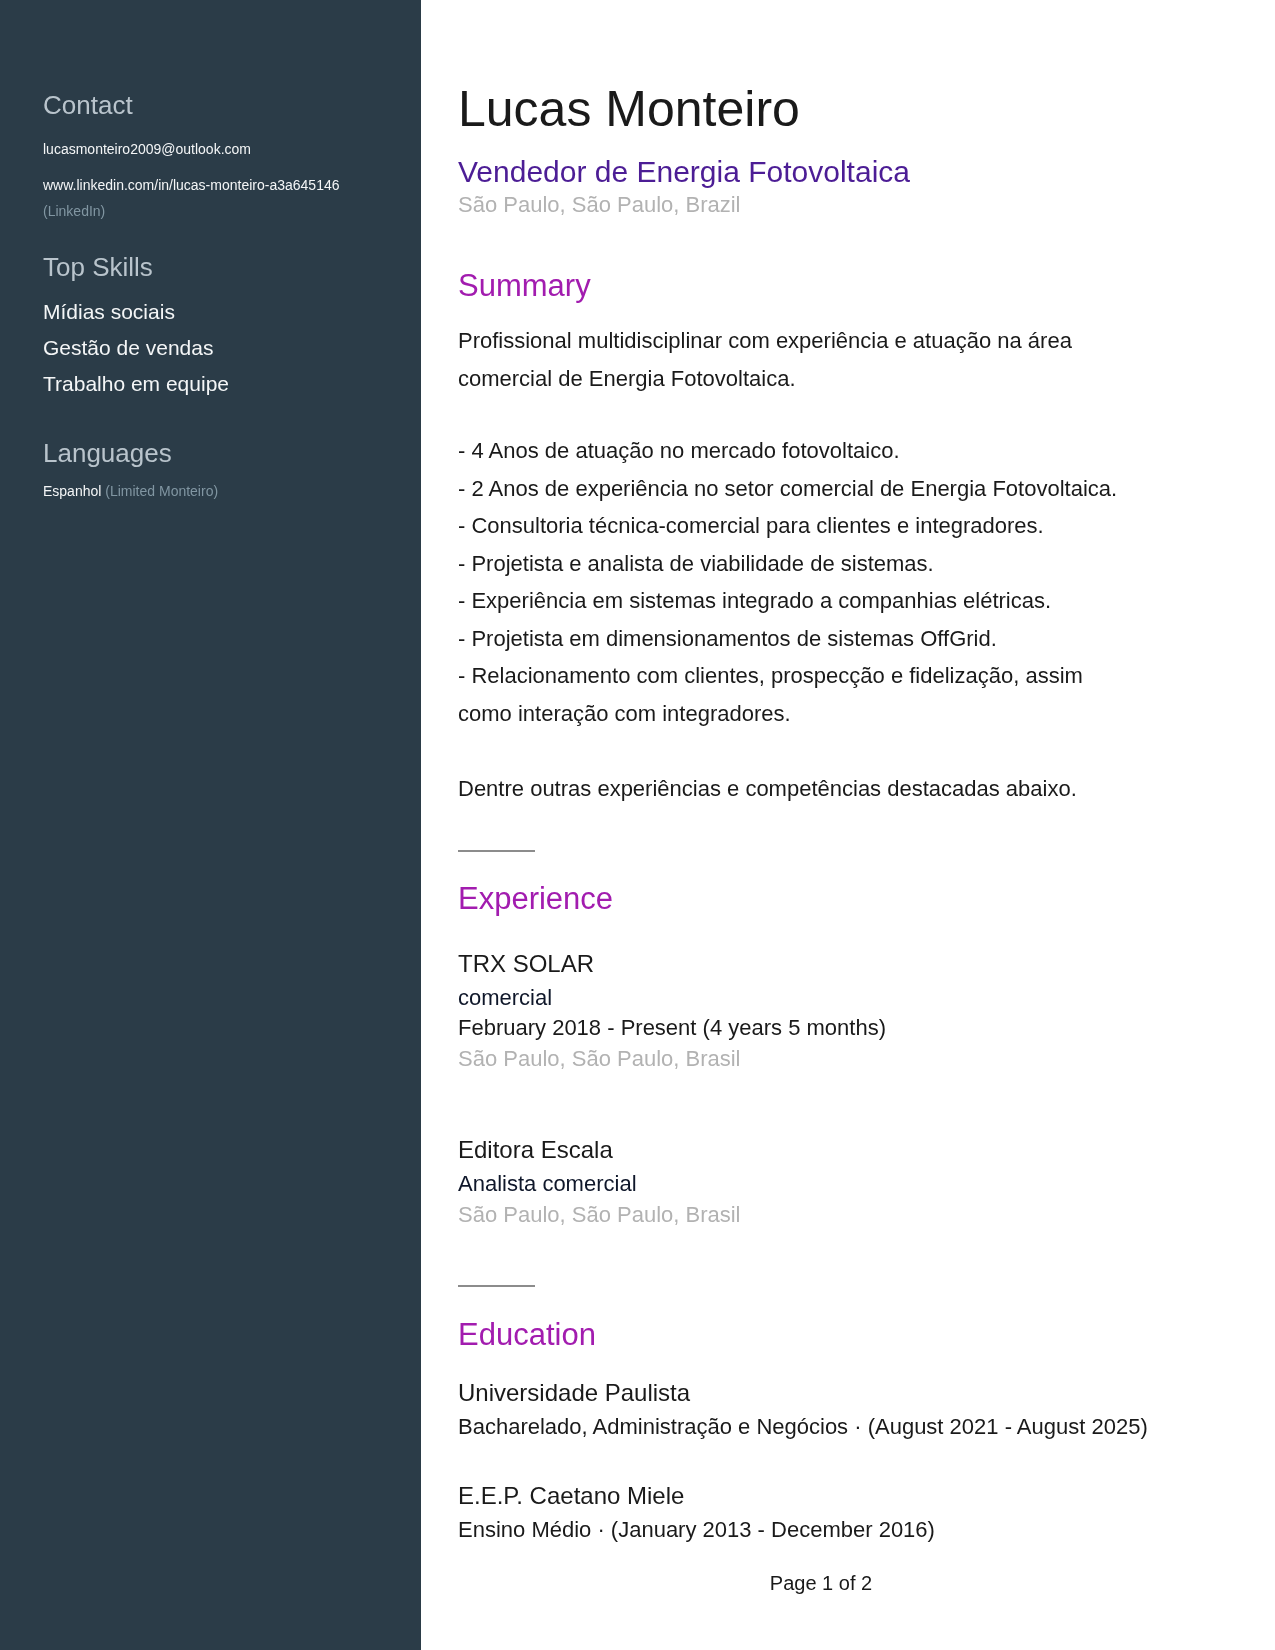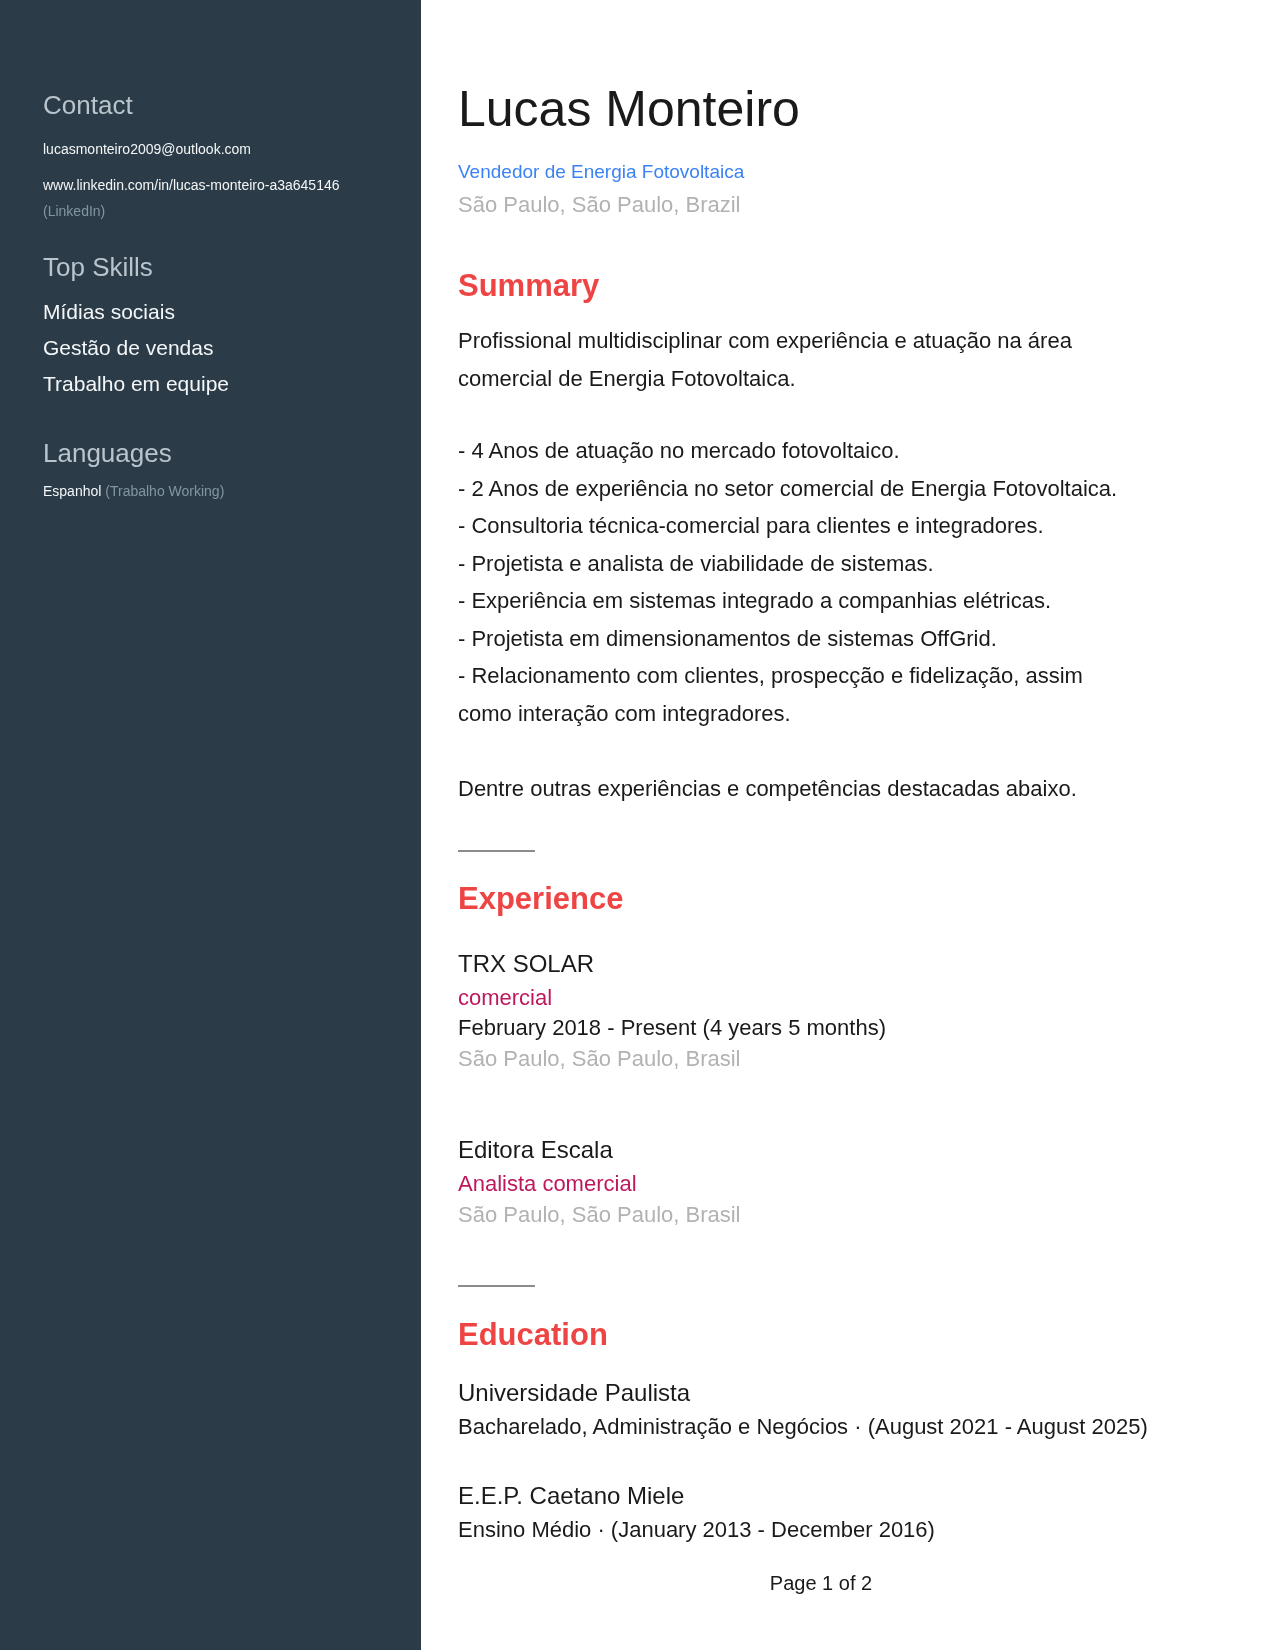--- a/index.html
+++ b/index.html
@@ -28,43 +28,43 @@
   .muted { color:#8196a2; }
   .sh-skills { margin-top:26px; }
   .skill-list { list-style:none; margin-top:10px; }
   .skill-list li { font-size:21px; line-height:36px; }
   .sh-lang { margin-top:34px; }
   .lang-line { margin-top:8px; }
 
   
   .main { flex:1; padding:82px 40px 0 37px; }
   .person-name { font-size:50px; font-weight:400; line-height:55px; color:#1a1a1a; }
-  .person-title { font-size:19px; line-height:30px; margin-top:20px; color:#3b82f6; }
+  .person-title { font-size:30px; line-height:30px; margin-top:20px; color:#4c1d95; }
   .person-location { font-size:22px; line-height:30px; margin-top:3px; color:#b2b2b2; }
 
-  .section-heading { font-size:31px; font-weight:700; line-height:40px; color:#ef4444; }
+  .section-heading { font-size:31px; font-weight:400; line-height:40px; color:#a21caf; }
   .sh-summary { margin-top:46px; }
   .para {
     font-size:22px; line-height:37.5px; color:#1a1a1a;
     white-space:pre-line; max-width:745px;
   }
   .para-lead { margin-top:16px; }
   .para-bullets { margin-top:35px; }
   .para-closing { margin-top:38px; }
 
   .divider { width:77px; height:2px; background:#8c8c8c; }
   .divider-1 { margin-top:42px; }
   .divider-2 { margin-top:55px; }
   .sh-exp { margin-top:27px; }
   .sh-edu { margin-top:28px; }
 
   .exp-entry-1 { margin-top:26px; }
   .exp-entry-2 { margin-top:57px; }
   .exp-company { font-size:24px; line-height:38px; color:#1a1a1a; }
-  .exp-role { font-size:22px; line-height:30.5px; color:#be185d; }
+  .exp-role { font-size:22px; line-height:30.5px; color:#0f172a; }
   .exp-dates { font-size:22px; line-height:30.5px; color:#1a1a1a; }
   .exp-location { font-size:22px; line-height:30.5px; color:#b2b2b2; }
 
   .edu-entry-1 { margin-top:20px; }
   .edu-entry-2 { margin-top:36px; }
   .edu-school { font-size:24px; line-height:36px; color:#1a1a1a; }
   .edu-degree { font-size:22px; line-height:31px; color:#1a1a1a; }
 
   .page-footer {
     margin-top:26px; text-align:center;
@@ -82,21 +82,21 @@
     <div class="side-text linkedin-line"><span>www.linkedin.com/in/lucas-monteiro-a3a645146</span> <span class="muted">(LinkedIn)</span></div>
 
     <div class="side-heading sh-skills">Top Skills</div>
     <ul class="skill-list">
       <li>Mídias sociais</li>
       <li>Gestão de vendas</li>
       <li>Trabalho em equipe</li>
     </ul>
 
     <div class="side-heading sh-lang">Languages</div>
-    <div class="side-text lang-line"><span>Espanhol</span> <span class="muted">(Trabalho Working)</span></div>
+    <div class="side-text lang-line"><span>Espanhol</span> <span class="muted">(Limited Monteiro)</span></div>
   </aside>
 
   <main class="main">
 
     <h1 class="person-name">Lucas Monteiro</h1>
     <div class="person-title">Vendedor de Energia Fotovoltaica</div>
     <div class="person-location">São Paulo, São Paulo, Brazil</div>
 
     <h2 class="section-heading sh-summary">Summary</h2>
     <p class="para para-lead">Profissional multidisciplinar com experiência e atuação na área

